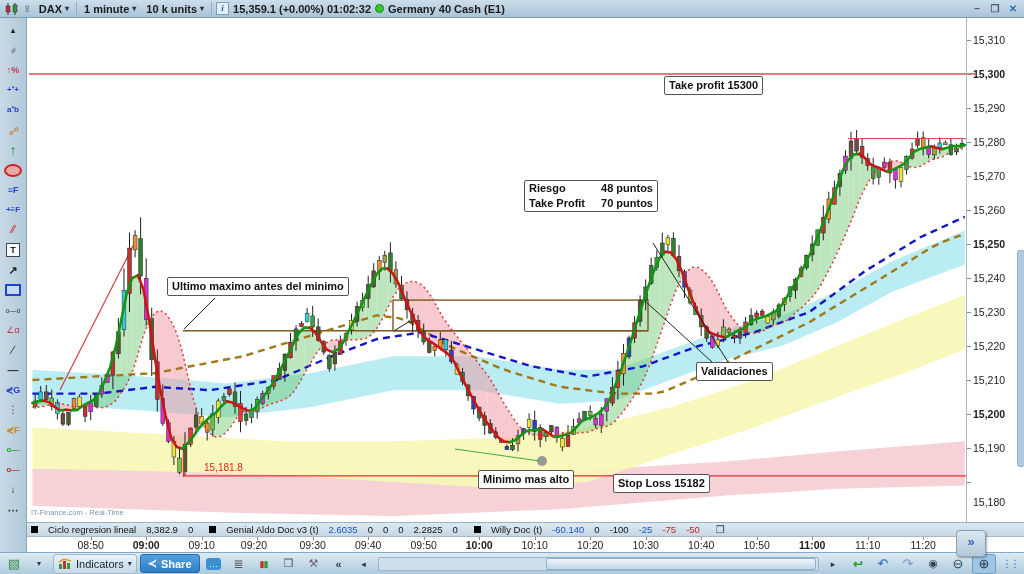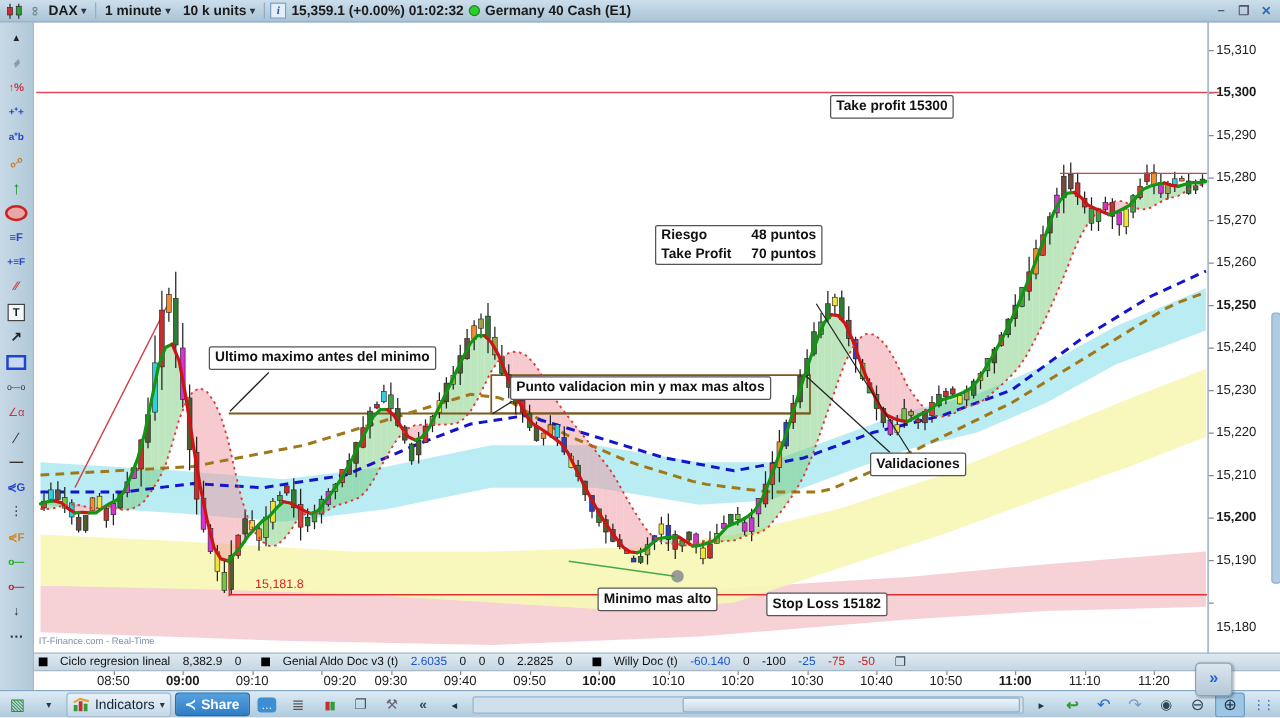--- a/index.html
+++ b/index.html
@@ -641,21 +641,20 @@
         <div class="ann-row">
           <span>Riesgo</span>
           <span>48 puntos</span>
         </div>
         <div class="ann-row">
           <span>Take Profit</span>
           <span>70 puntos</span>
         </div>
       </div>
       <div class="ann" style="left: 167px; top: 277px;">Ultimo maximo antes del minimo</div>
-      <div class="ann" style="left: 408px; top: 301px;">Punto validacion min y max mas altos</div>
       <div class="ann" style="left: 696px; top: 362px;">Validaciones</div>
       <div class="ann" style="left: 478px; top: 470px;">Minimo mas alto</div>
       <div class="ann" style="left: 613px; top: 474px;">Stop Loss 15182</div>
       <div class="ann red-text" style="left: 204px; top: 459px;">15,181.8</div>
     </div>
   <div id="watermark">IT-Finance.com - Real-Time</div>
 
   <div id="price-axis">
       <div class="ytick-mark" style="top: 22px;"></div>
       <div class="ytick" style="top: 16px;">15,310</div>
@@ -829,21 +828,21 @@
     </div>
 
   <div id="time-axis">
       <div class="xtick-mark" style="left: 63.675px;"></div>
       <div class="xtick" style="left: 63.675px;">08:50</div>
       <div class="xtick-mark" style="left: 119.175px;"></div>
       <div class="xtick bold" style="left: 119.175px; text-align: center;">09:00</div>
       <div class="xtick-mark" style="left: 174.675px;"></div>
       <div class="xtick" style="left: 174.675px;">09:10</div>
       <div class="xtick-mark" style="left: 230.175px;"></div>
-      <div class="xtick" style="left: 245px;">09:20</div>
+      <div class="xtick" style="left: 227px;">09:20</div>
       <div class="xtick-mark" style="left: 285.675px;"></div>
       <div class="xtick" style="left: 285.675px;">09:30</div>
       <div class="xtick-mark" style="left: 341.175px;"></div>
       <div class="xtick" style="left: 341.175px;">09:40</div>
       <div class="xtick-mark" style="left: 396.675px;"></div>
       <div class="xtick" style="left: 396.675px;">09:50</div>
       <div class="xtick-mark" style="left: 452.175px;"></div>
       <div class="xtick bold" style="left: 452.175px;">10:00</div>
       <div class="xtick-mark" style="left: 507.675px;"></div>
       <div class="xtick" style="left: 507.675px;">10:10</div>

